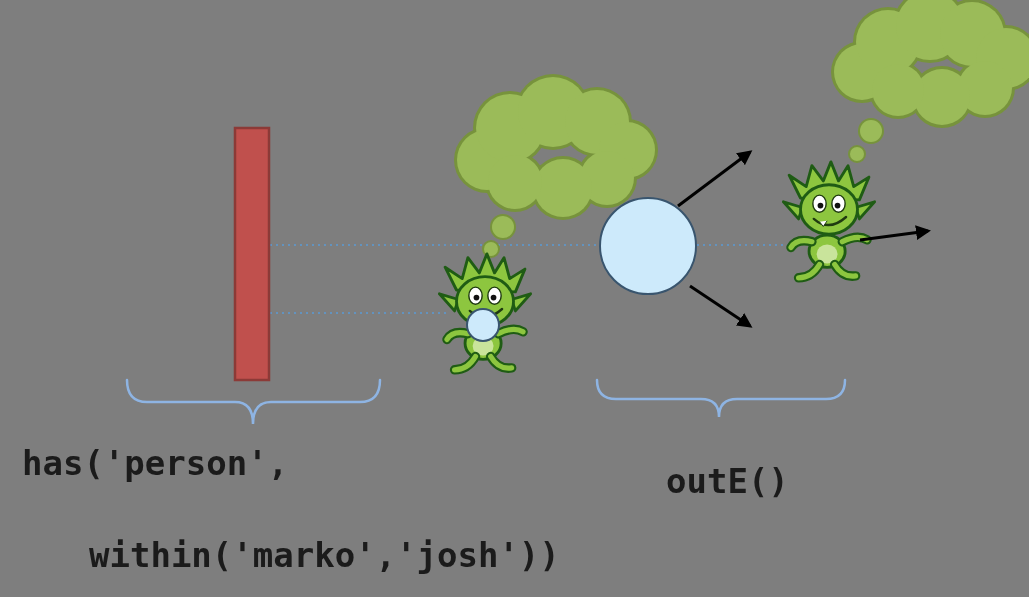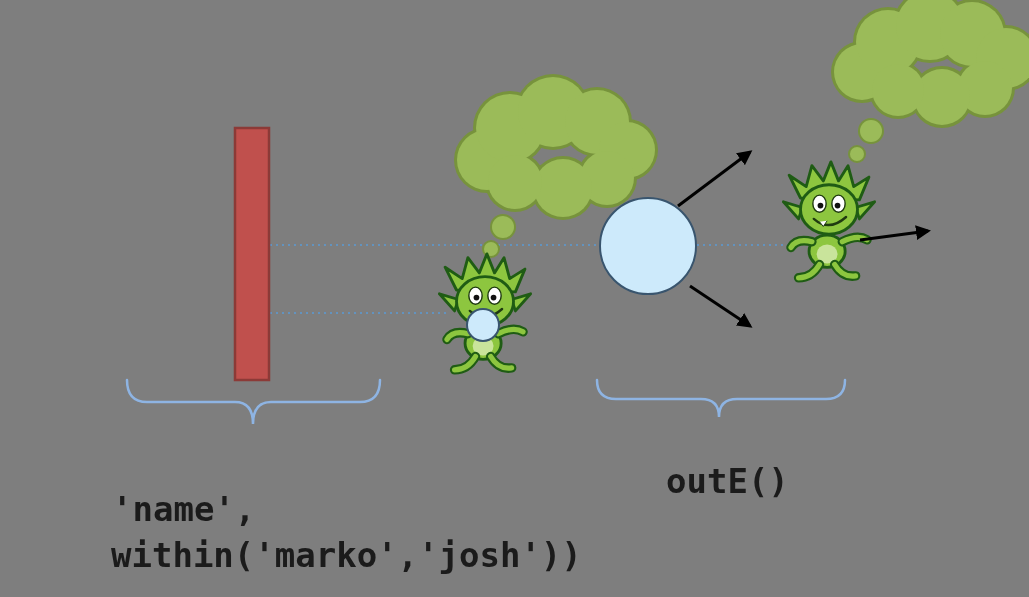--- a/index.html
+++ b/index.html
@@ -183,18 +183,18 @@
 
     <path class="arrow" d="M860,240 L928,231"></path>
 
     <g>
       <path class="brace" d="M127,380 Q127,402 147,402 L235,402 Q253,402 253,424 Q253,402 271,402 L360,402 Q380,402 380,380"></path>
       <path class="brace" d="M597,380 Q597,399 616,399 L701,399 Q719,399 719,417 Q719,399 737,399 L826,399 Q845,399 845,380"></path>
     </g>
   </svg>
 
 
-  <div class="code-line" style="left:112px; top:491px;">'name',</div>
-  <div class="code-line" style="left:111px; top:537px;">within('marko','josh'))</div>
+  <div class="code-line" style="left:22px; top:445px;">has('person',</div>
+  <div class="code-line" style="left:89px; top:537px;">within('marko','josh'))</div>
 
   <div class="code-line" style="left:666px; top:463px;">outE()</div>
 
 </div>
 
 </body></html>

